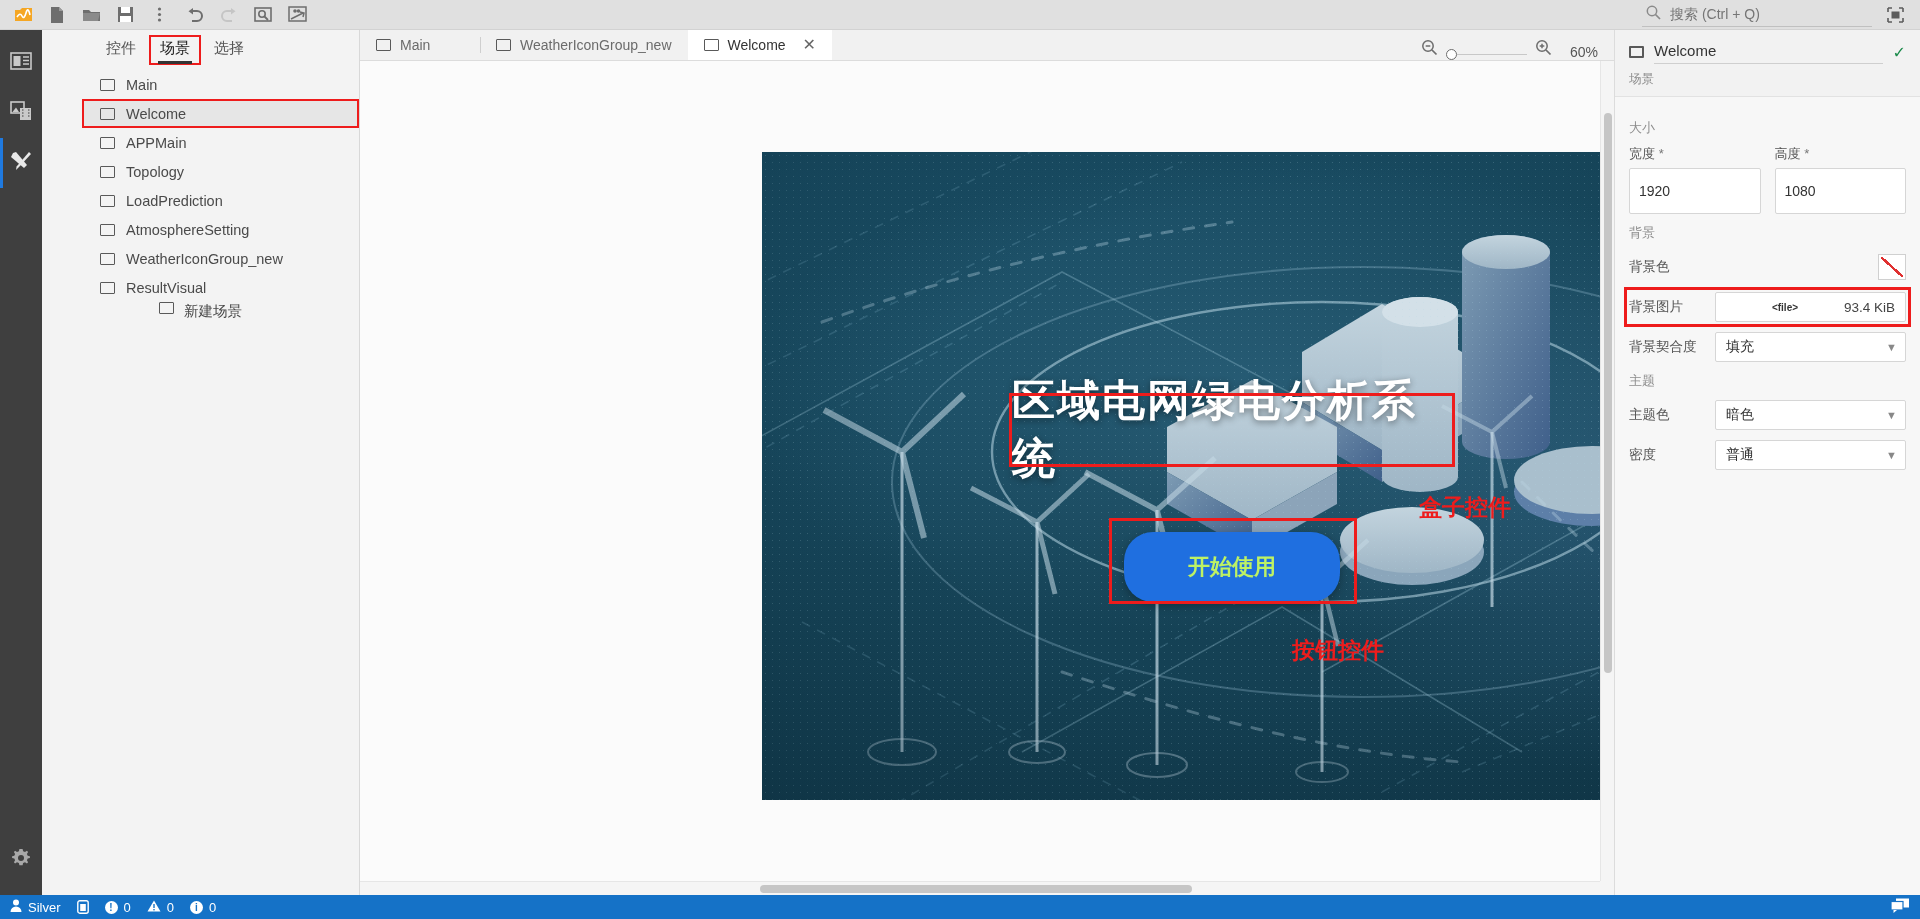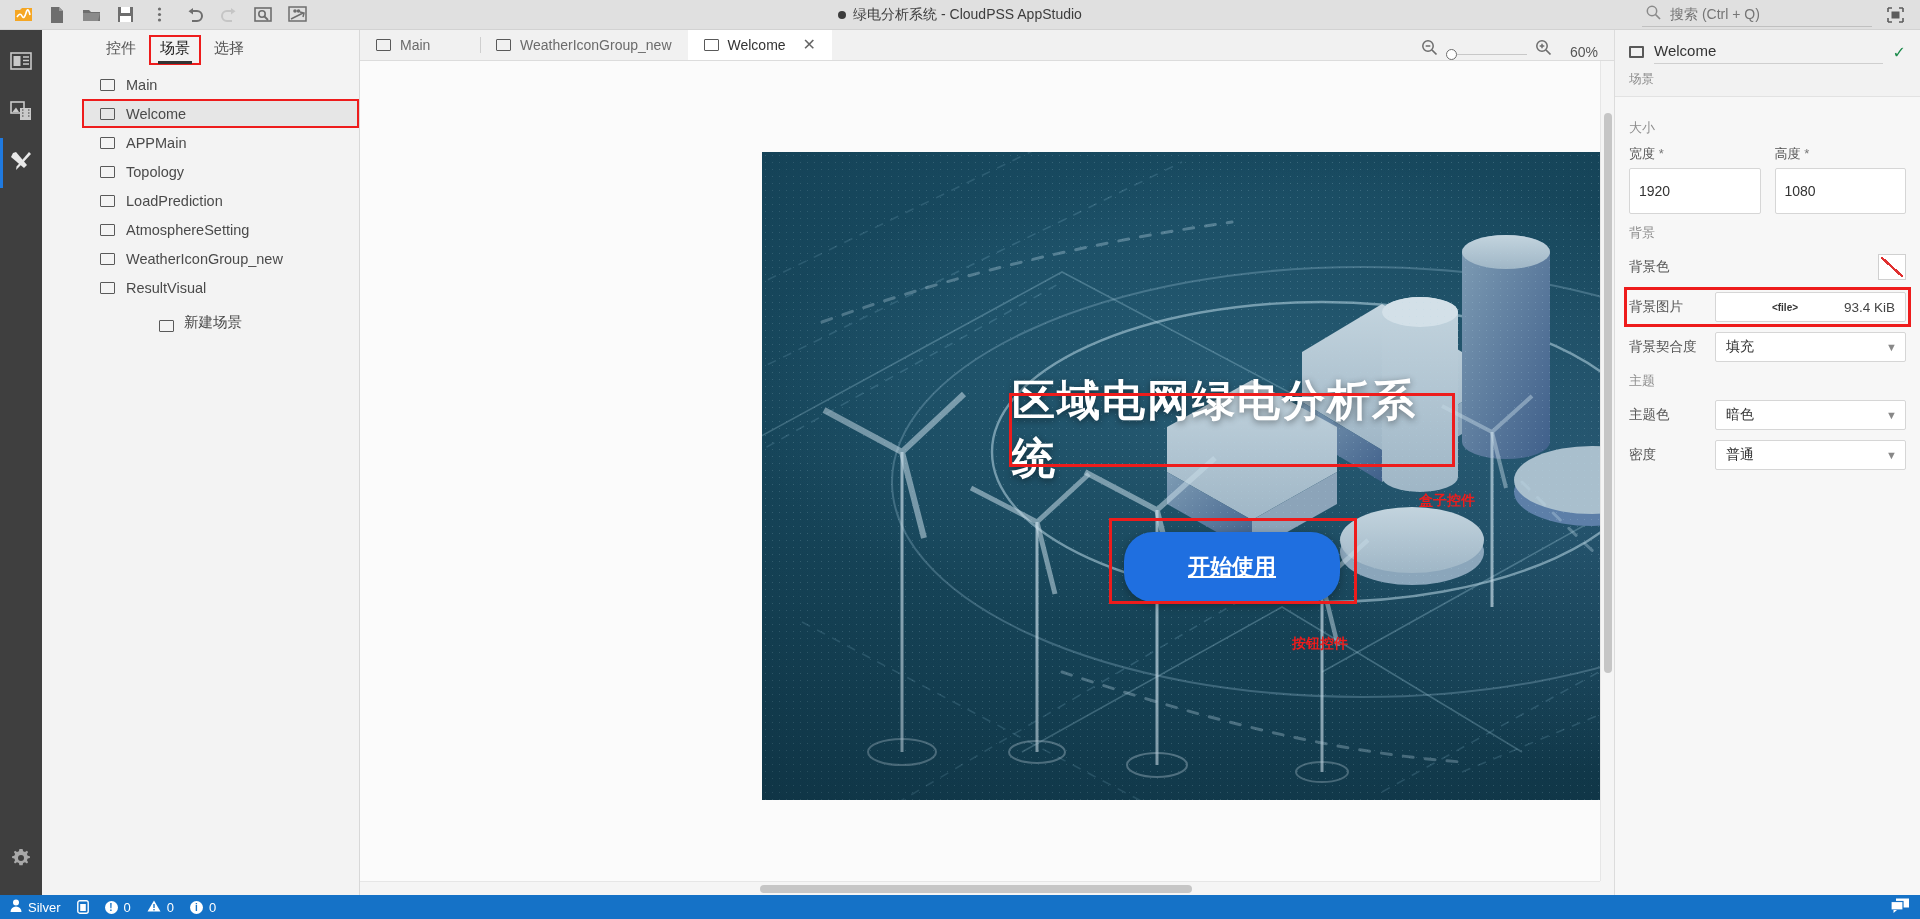--- a/index.html
+++ b/index.html
@@ -77,21 +77,21 @@
   .lp-tab.boxed {
     outline: 2px solid #ee1c1c; outline-offset: -1px;
   }
   .scene-list { flex: 1; padding-top: 6px; overflow: hidden; }
   .scene-item {
     height: 29px; display: flex; align-items: center; gap: 11px; padding-left: 18px;
     font-size: 14.5px; color: #4a4a4a; cursor: pointer;
   }
   .scene-item.selected { background: #e6e6e6; outline: 2px solid #ee1c1c; outline-offset: -2px; }
   .scene-new {
-    height: 30px; display: flex; align-items: flex-end; gap: 10px; justify-content: center;
+    height: 30px; display: flex; align-items: flex-start; gap: 10px; justify-content: center;
     font-size: 14.5px; color: #4a4a4a; cursor: pointer; padding-right: 40px;
   }
   .sq {
     width: 15px; height: 12px; border: 1.6px solid #595959; border-radius: 1px;
     display: inline-block; flex: 0 0 auto;
   }
   .sq.thick { border-width: 2px; }
 
   
   .center { flex: 1; display: flex; flex-direction: column; min-width: 0; background: #fcfcfc; }
@@ -151,31 +151,30 @@
     position: absolute; left: 250px; top: 244px; width: 440px; height: 68px;
     display: flex; align-items: center; justify-content: center;
     color: #ffffff; font-size: 43px; font-weight: bold; letter-spacing: 2px;
     font-family: "DejaVu Sans", "Liberation Sans", sans-serif;
     text-shadow: 0 2px 7px rgba(0,0,0,0.45);
     outline: 3px solid #ee1c1c;
   }
   .hero-btn {
     position: absolute; left: 362px; top: 380px; width: 216px; height: 70px;
     background: #1f6fe0; border-radius: 29px; display: flex; align-items: center; justify-content: center;
-    color: #ffffff; font-size: 22px; font-weight: bold; cursor: pointer;
+    color: #bef264; font-size: 22px; font-weight: bold; cursor: pointer;
     font-family: "DejaVu Sans", "Liberation Sans", sans-serif;
     box-shadow: 0 3px 10px rgba(0,0,0,0.3);
-    text-decoration: underline;
   }
   .hero-btn-box {
     position: absolute; left: 350px; top: 369px; width: 242px; height: 80px;
     outline: 3px solid #ee1c1c; pointer-events: none;
   }
   .anno {
-    position: absolute; color: #ee1c1c; font-size: 14px; font-weight: bold;
+    position: absolute; color: #ee1c1c; font-size: 23px; font-weight: bold;
     font-family: "DejaVu Sans", "Liberation Sans", sans-serif; white-space: nowrap;
   }
   .anno-box { left: 657px; top: 340px; }
   .anno-btn { left: 530px; top: 483px; }
 
   
   .vscroll {
     position: absolute; right: 0; top: 0; bottom: 14px; width: 14px; background: #f5f5f5;
     border-left: 1px solid #e6e6e6;
   }
@@ -317,24 +316,20 @@
       <div class="tb-btn">
         <svg width="19" height="17" viewBox="0 0 19 17">
             <rect x="1" y="1" width="17" height="14" stroke="#6e6e6e" stroke-width="1.5" fill="none"></rect>
             <circle cx="7" cy="5" r="1.8" fill="#6e6e6e"></circle>
             <circle cx="10.5" cy="5" r="1.8" fill="#6e6e6e"></circle>
             <path d="M3 13 L15 7 M12 6 l4 1 -1 4" stroke="#6e6e6e" stroke-width="1.5" fill="none"></path>
           </svg>
       </div>
     </div>
 
-    <div class="title-center">
-      <span class="title-dot"></span>
-      <span>绿电分析系统 - CloudPSS AppStudio</span>
-    </div>
 
     <div class="tb-right">
       <div class="search-box">
         <span>
           <svg width="15" height="15" viewBox="0 0 15 15">
               <circle cx="6" cy="6" r="4.7" stroke="#8a8a8a" stroke-width="1.5" fill="none"></circle>
               <path d="M9.5 9.5 L14 14" stroke="#8a8a8a" stroke-width="1.7"></path>
             </svg>
         </span>
         <input placeholder="搜索 (Ctrl + Q)" style="">

